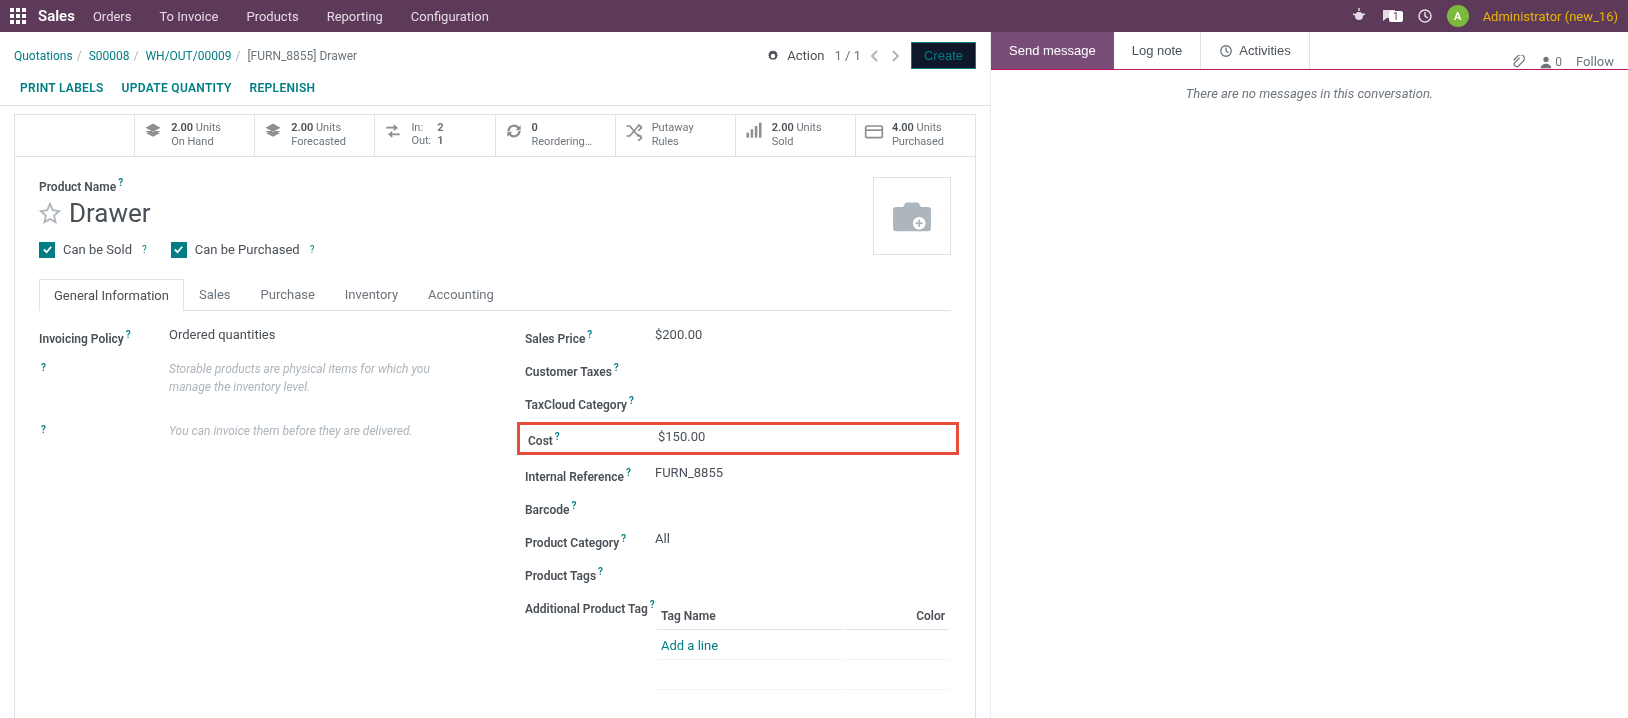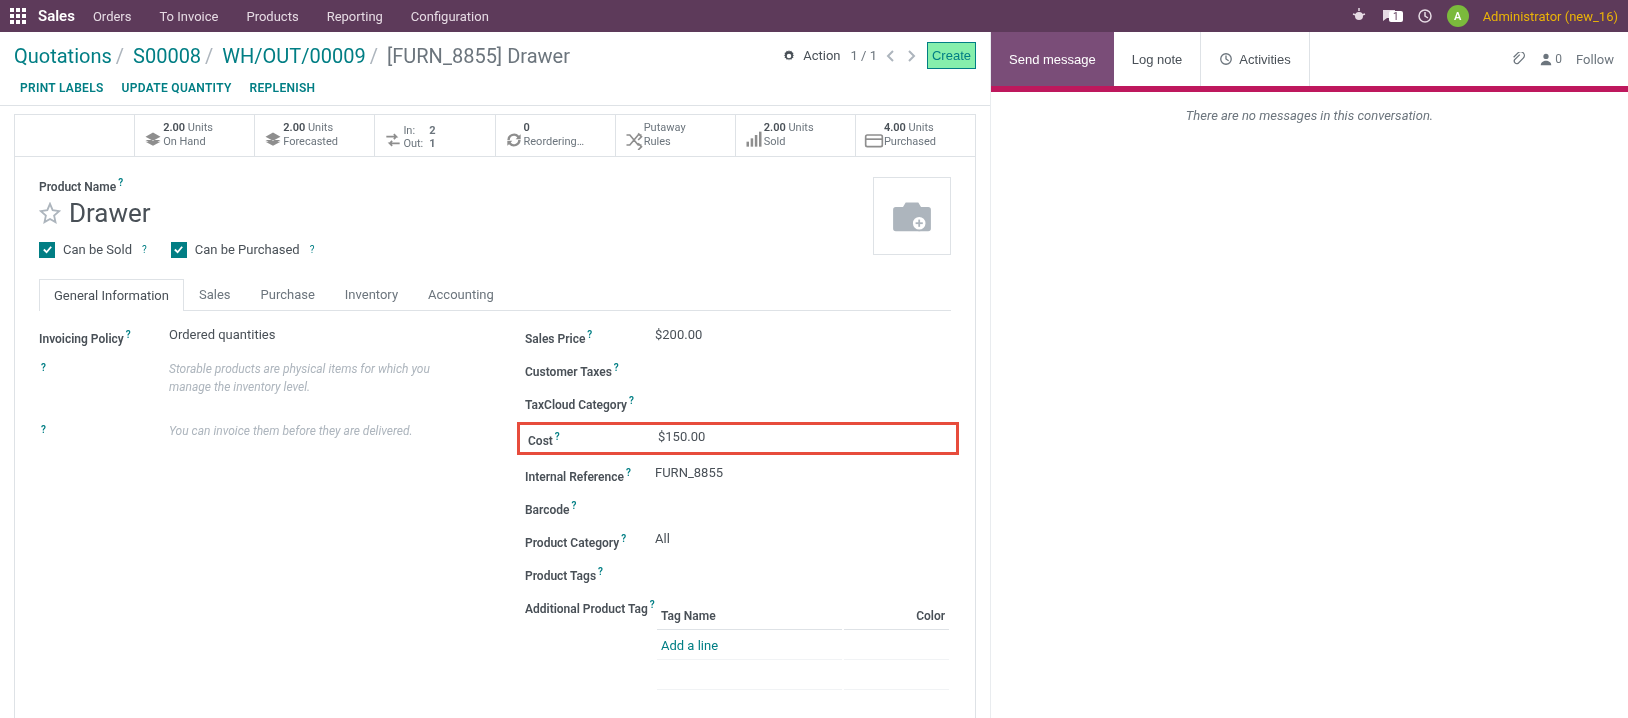--- a/index.html
+++ b/index.html
@@ -13,41 +13,41 @@
 .topbar .menu { display: flex; gap: 28px; flex: 1; }
 .topbar .menu a { color: #e6dbe4; font-size: 13px; text-decoration: none; cursor: pointer; }
 .topbar .right { display: flex; align-items: center; gap: 14px; }
 .topbar .icon { width: 16px; height: 16px; fill: #e6dbe4; cursor: pointer; }
 .msg-badge { background: #fff; color: #5d3a5a; font-size: 10px; padding: 0 4px; border-radius: 2px; margin-left: -8px; }
 .avatar { width: 22px; height: 22px; border-radius: 50%; background: #7bba3c; color: #fff; display: flex; align-items: center; justify-content: center; font-size: 11px; font-weight: 600; }
 .username { color: #eab308; font-size: 13px; }
 
 
 .control-row { display: flex; align-items: center; padding: 10px 14px 0 14px; gap: 10px; }
-.breadcrumb { flex: 1; font-size: 20px; color: #6c757d; }
+.breadcrumb { flex: 1; font-size: 12px; color: #6c757d; }
 .breadcrumb a { color: #017e84; text-decoration: none; cursor: pointer; }
 .breadcrumb .sep { margin: 0 4px; color: #adb5bd; }
 .action-btn { display: flex; align-items: center; gap: 8px; color: #495057; cursor: pointer; font-size: 13px; }
 .gear { width: 12px; height: 12px; fill: #495057; }
 .pager { color: #6c757d; font-size: 13px; display: flex; align-items: center; gap: 8px; }
 .pager .arrow { width: 12px; height: 12px; fill: #adb5bd; cursor: pointer; }
-.create-btn { border: 1px solid #017e84; color: #017e84; background: #86efac; padding: 5px 4px; font-size: 13px; cursor: pointer; }
+.create-btn { border: 1px solid #017e84; color: #017e84; background: #0f172a; padding: 5px 12px; font-size: 13px; cursor: pointer; }
 
 
 .actions-row { display: flex; gap: 18px; padding: 12px 20px 10px 20px; border-bottom: 1px solid #dee2e6; }
 .actions-row a { color: #017e84; font-size: 12px; font-weight: 600; letter-spacing: 0.3px; cursor: pointer; }
 
 
 .main { display: flex; }
 .left { flex: 0 0 990px; }
 .right-panel { flex: 1; border-left: 1px solid #e9ecef; }
 
 
 .statboxes { display: flex; border: 1px solid #dee2e6; margin: 8px 14px 0 14px; background: #fff; }
-.statbox { flex: 1; border-left: 1px solid #dee2e6; padding: 6px 8px; display: flex; align-items: flex-end; cursor: pointer; min-width: 0; }
+.statbox { flex: 1; border-left: 1px solid #dee2e6; padding: 6px 8px; display: flex; align-items: flex-start; gap: 8px; cursor: pointer; min-width: 0; }
 .statbox:first-child { border-left: none; }
 .statbox.blank { background: #fff; }
 .stat-icon { width: 20px; height: 20px; fill: #8e8e8e; flex-shrink: 0; }
 .stat-text { font-size: 11px; line-height: 1.3; color: #6c757d; }
 .stat-text b { color: #495057; font-weight: 600; }
 .stat-two { display: grid; grid-template-columns: auto auto; gap: 0 6px; font-size: 11px; color: #6c757d; }
 
 
 .form-body { border: 1px solid #dee2e6; border-top: none; margin: 0 14px; padding: 20px 24px; }
 .label { font-size: 12px; font-weight: 600; color: #495057; }
@@ -78,21 +78,21 @@
 .hint { font-style: italic; color: #adb5bd; font-size: 12px; line-height: 1.5; margin-bottom: 12px; }
 .highlight { border: 3px solid #e74c3c; padding: 4px 8px; margin: -4px -8px 10px -8px; }
 
 
 .tag-table { width: 100%; font-size: 13px; margin-top: 4px; }
 .tag-table th { text-align: left; font-weight: 600; color: #495057; padding: 6px 4px; border-bottom: 1px solid #dee2e6; font-size: 12px; }
 .tag-table td { padding: 6px 4px; border-bottom: 1px solid #f1f3f5; }
 .add-line { color: #017e84; cursor: pointer; }
 
 
-.msg-bar { display: flex; align-items: center; border-bottom: 6px solid #be185d; height: 60px; }
+.msg-bar { display: flex; align-items: flex-end; border-bottom: 1px solid #be185d; height: 38px; }
 .send-btn { background: #7a4d78; color: #fff; border: none; padding: 0 18px; height: 100%; font-size: 13px; cursor: pointer; }
 .log-btn { background: #fff; border: none; border-right: 1px solid #dee2e6; padding: 0 18px; height: 100%; font-size: 13px; color: #495057; cursor: pointer; }
 .act-btn { background: #fff; border: none; border-right: 1px solid #dee2e6; padding: 0 18px; height: 100%; font-size: 13px; color: #495057; cursor: pointer; display: flex; align-items: center; gap: 6px; }
 .msg-bar .spacer { flex: 1; }
 .msg-bar .icons { display: flex; align-items: center; gap: 14px; padding: 0 14px; }
 .msg-bar .icons svg { width: 14px; height: 14px; fill: #6c757d; cursor: pointer; }
 .follow { font-size: 13px; color: #6c757d; cursor: pointer; }
 .no-msg { text-align: center; font-style: italic; color: #6c757d; padding: 16px; font-size: 13px; }
 </style>
 </head>

